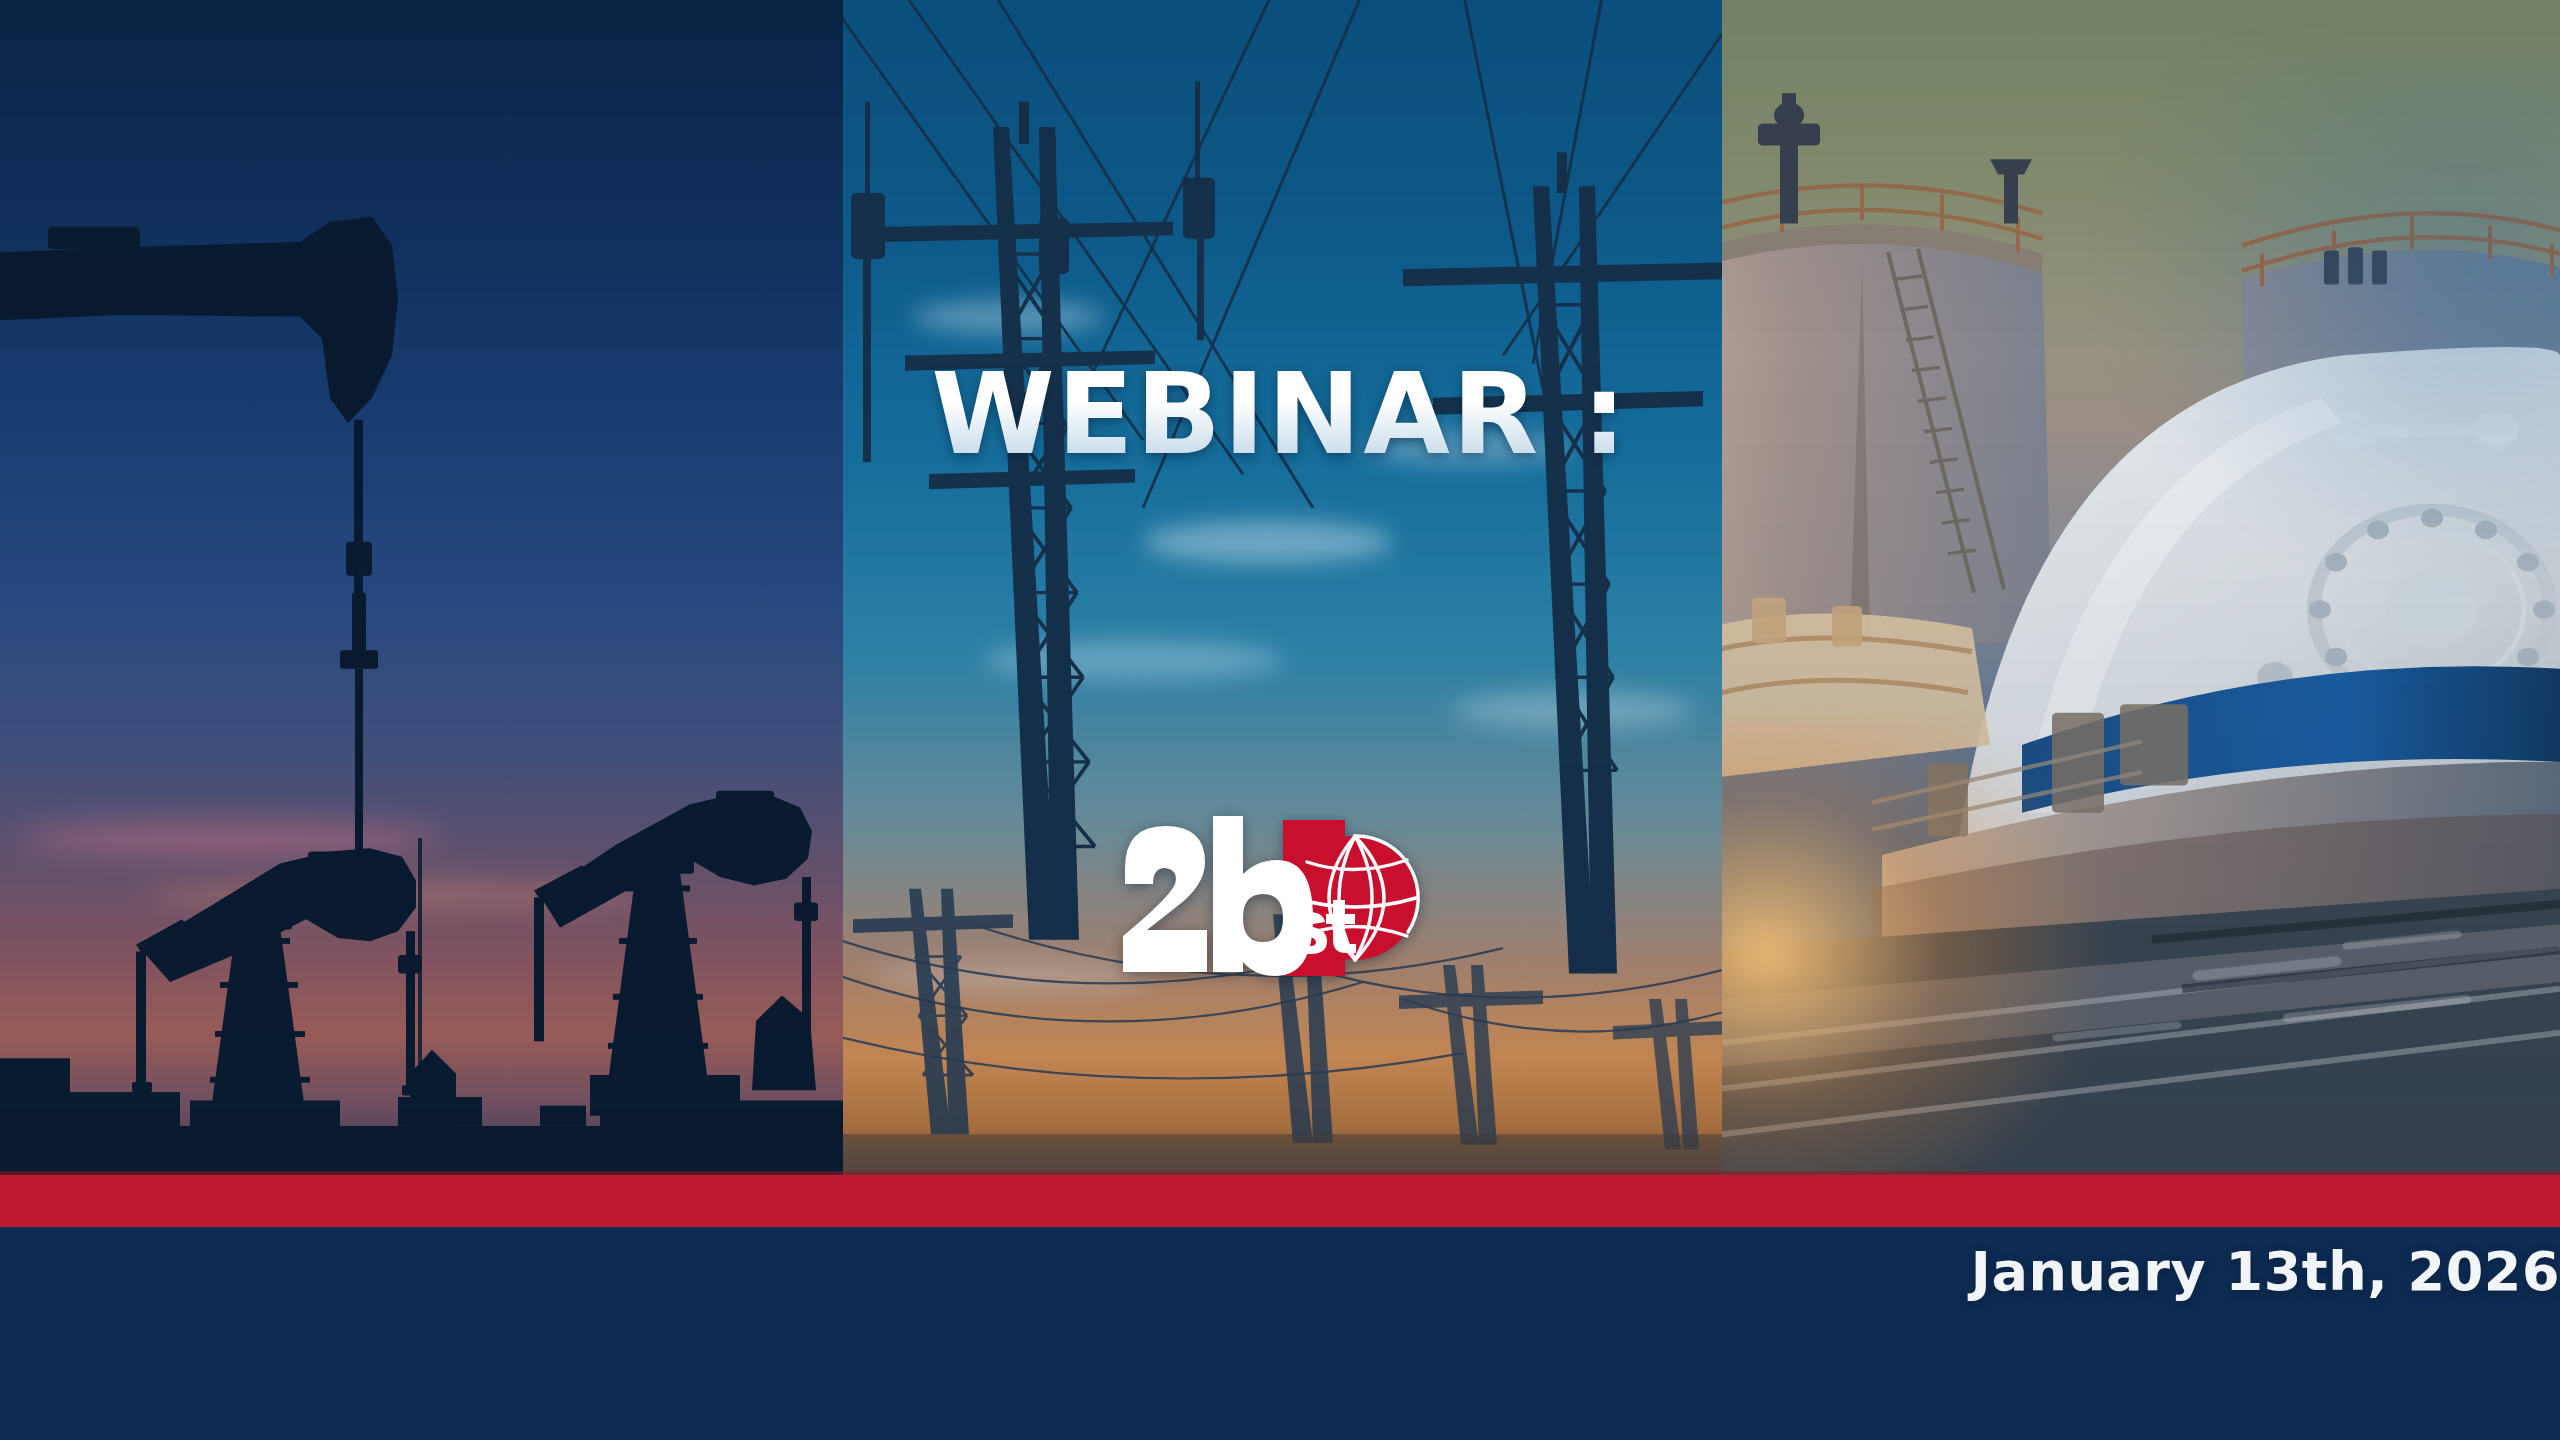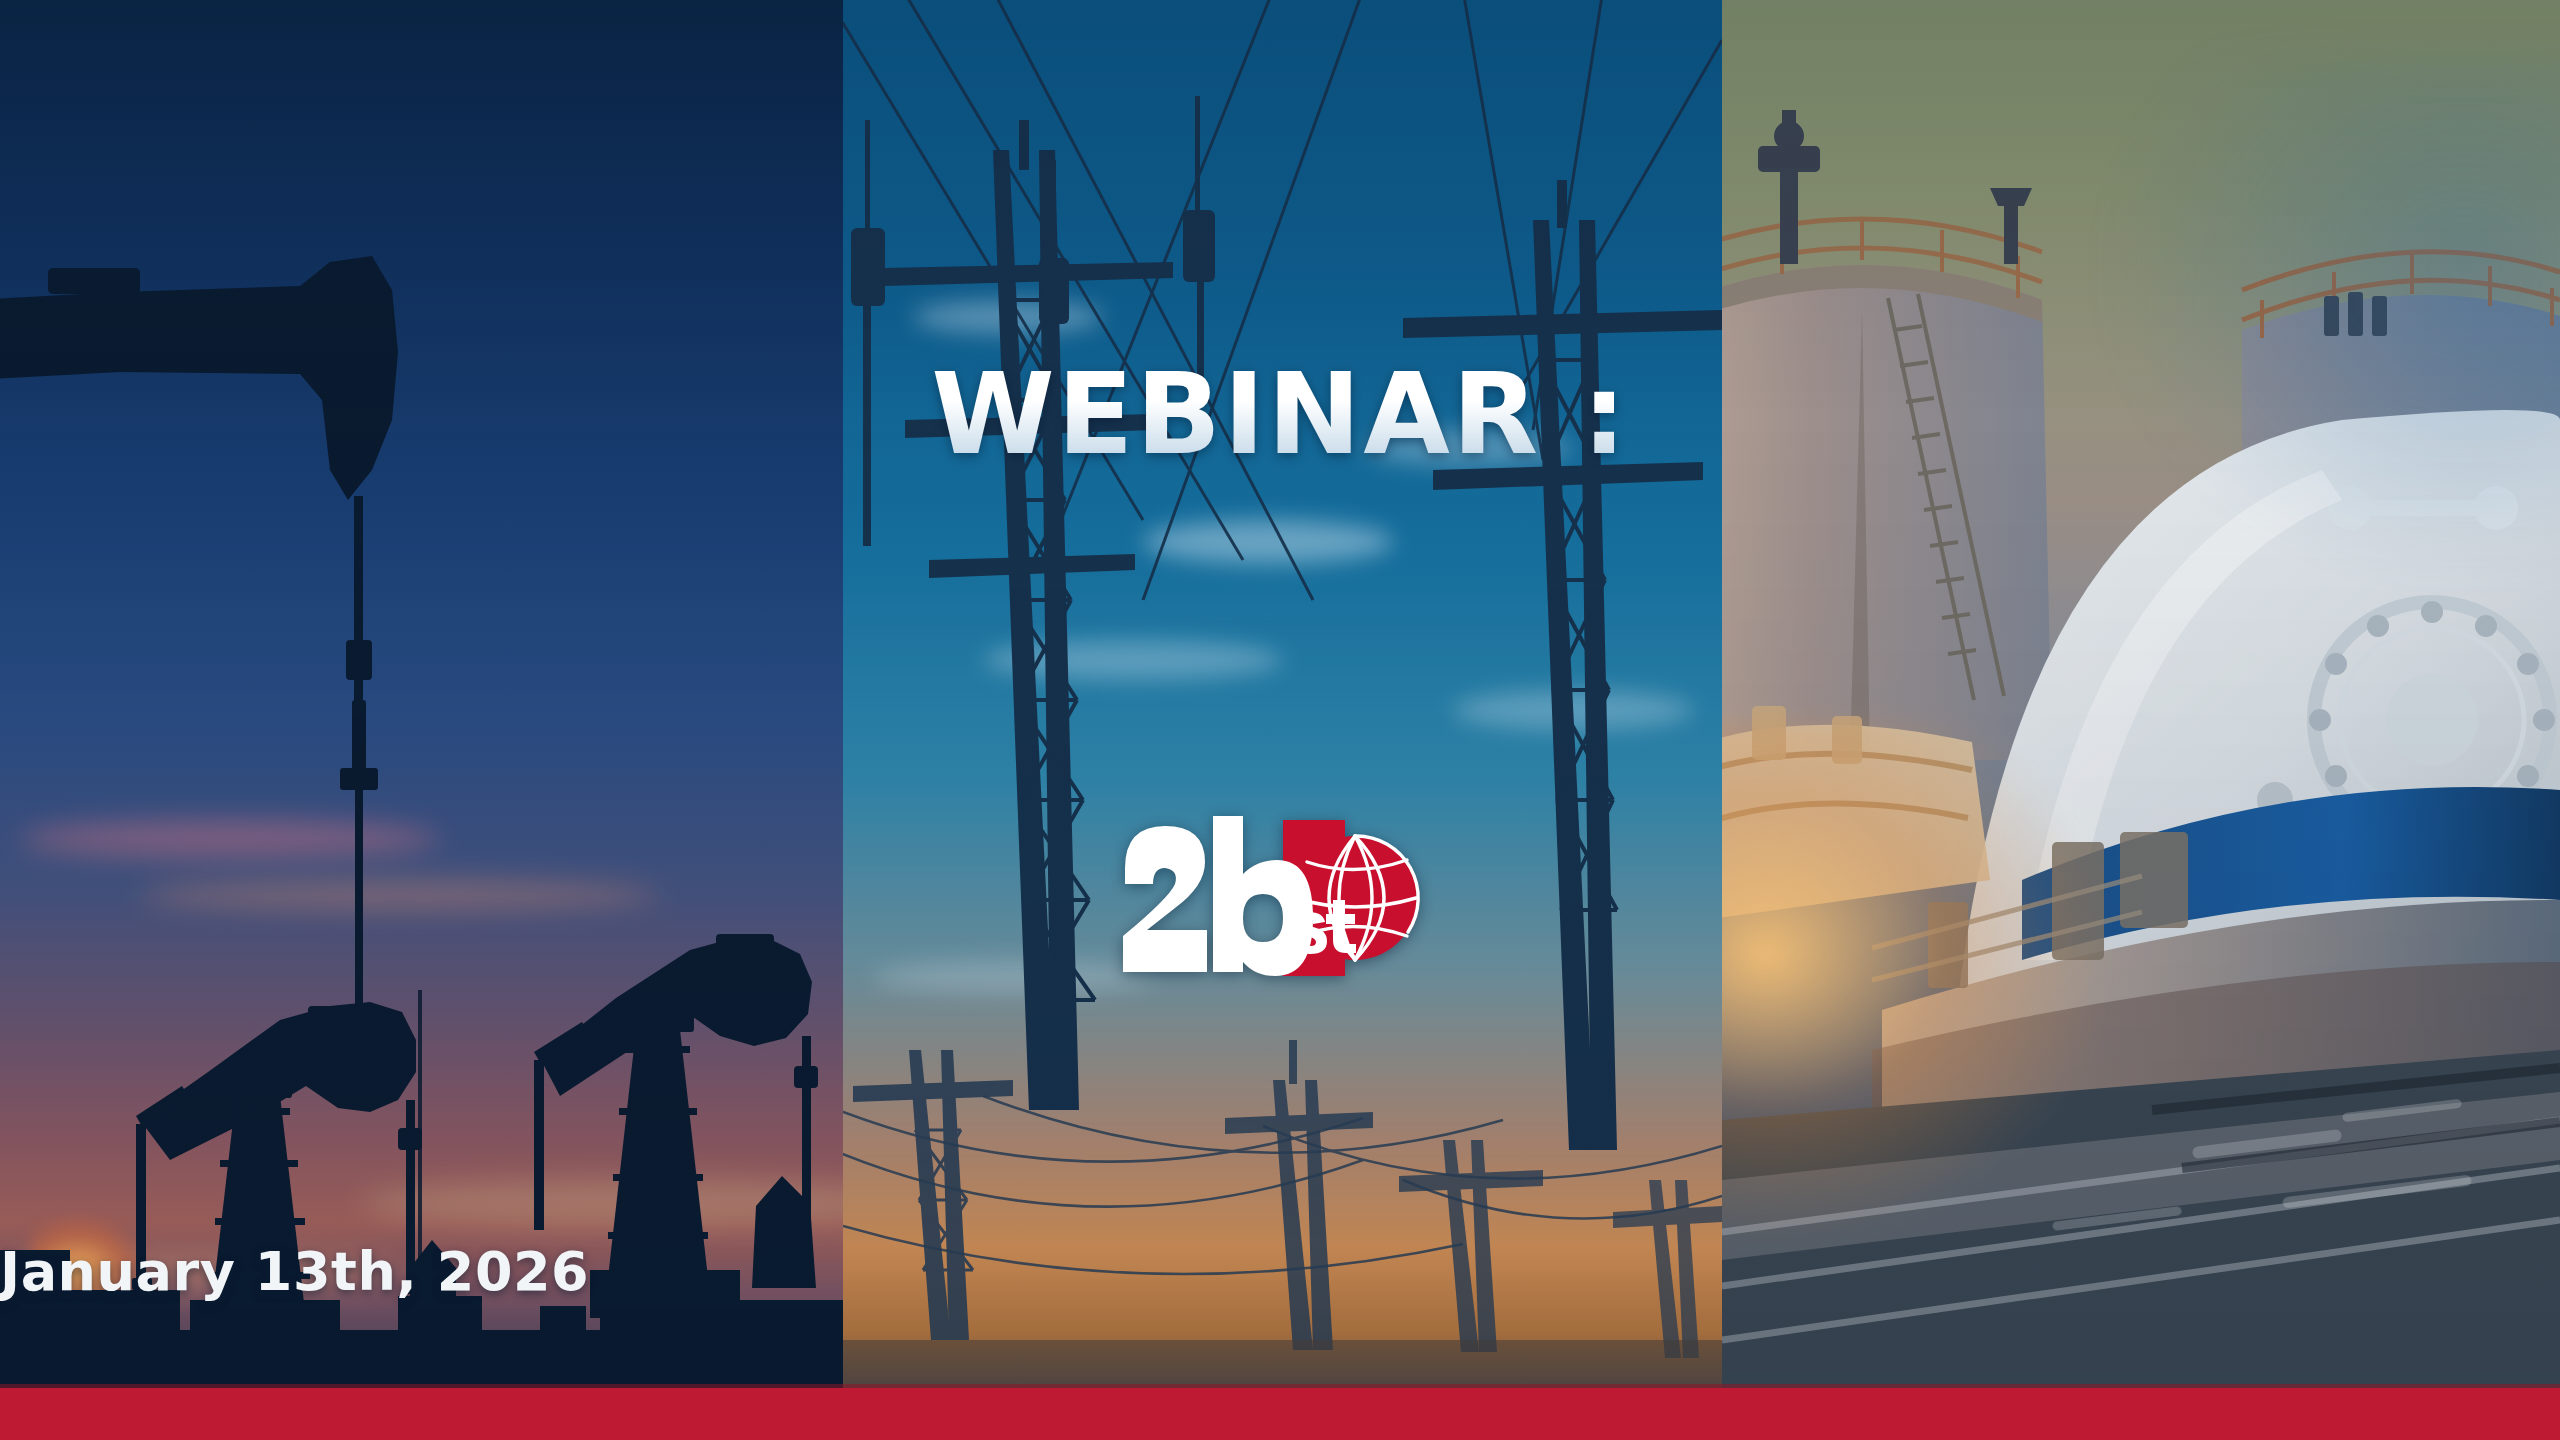--- a/index.html
+++ b/index.html
@@ -1,20 +1,20 @@
 <!DOCTYPE html>
 <html><head>
 <meta charset="utf-8">
 <style>
   * { margin:0; padding:0; box-sizing:border-box; }
   html,body { width:2560px; height:1440px; overflow:hidden; background:#0d2b52; }
 
   .stage{
     position:relative;
-    width:2560px; height:1440px;
+    width:2560px; height:1227px;
     font-family:"DejaVu Sans","Liberation Sans",sans-serif;
   }
 
   
   .panels{ position:absolute; inset:0 0 52px 0; display:flex; }
 
   .panel{ position:relative; overflow:hidden; }
   .panel-left  { width:843px; }
   .panel-center{ width:879px; }
   .panel-right { flex:1; }
@@ -139,21 +139,21 @@
   
   .logo{
     position:absolute; left:50%; top:812px; transform:translateX(-50%);
     width:326px; height:172px;
   }
   .logo svg{ width:100%; height:100%; display:block;
              filter:drop-shadow(0 3px 7px rgba(0,18,40,.42)); }
 
   
   .date{
-    position:absolute; left:0; right:0; top:1240px; text-align:left;
+    position:absolute; left:0; right:0; top:1240px; text-align:right;
     font-size:54px; font-weight:700; letter-spacing:.01em;
     color:#f2f5f7;
     text-shadow:0 3px 8px rgba(10,25,50,.55);
   }
 </style>
 </head>
 <body>
 
 <div class="stage">
 

